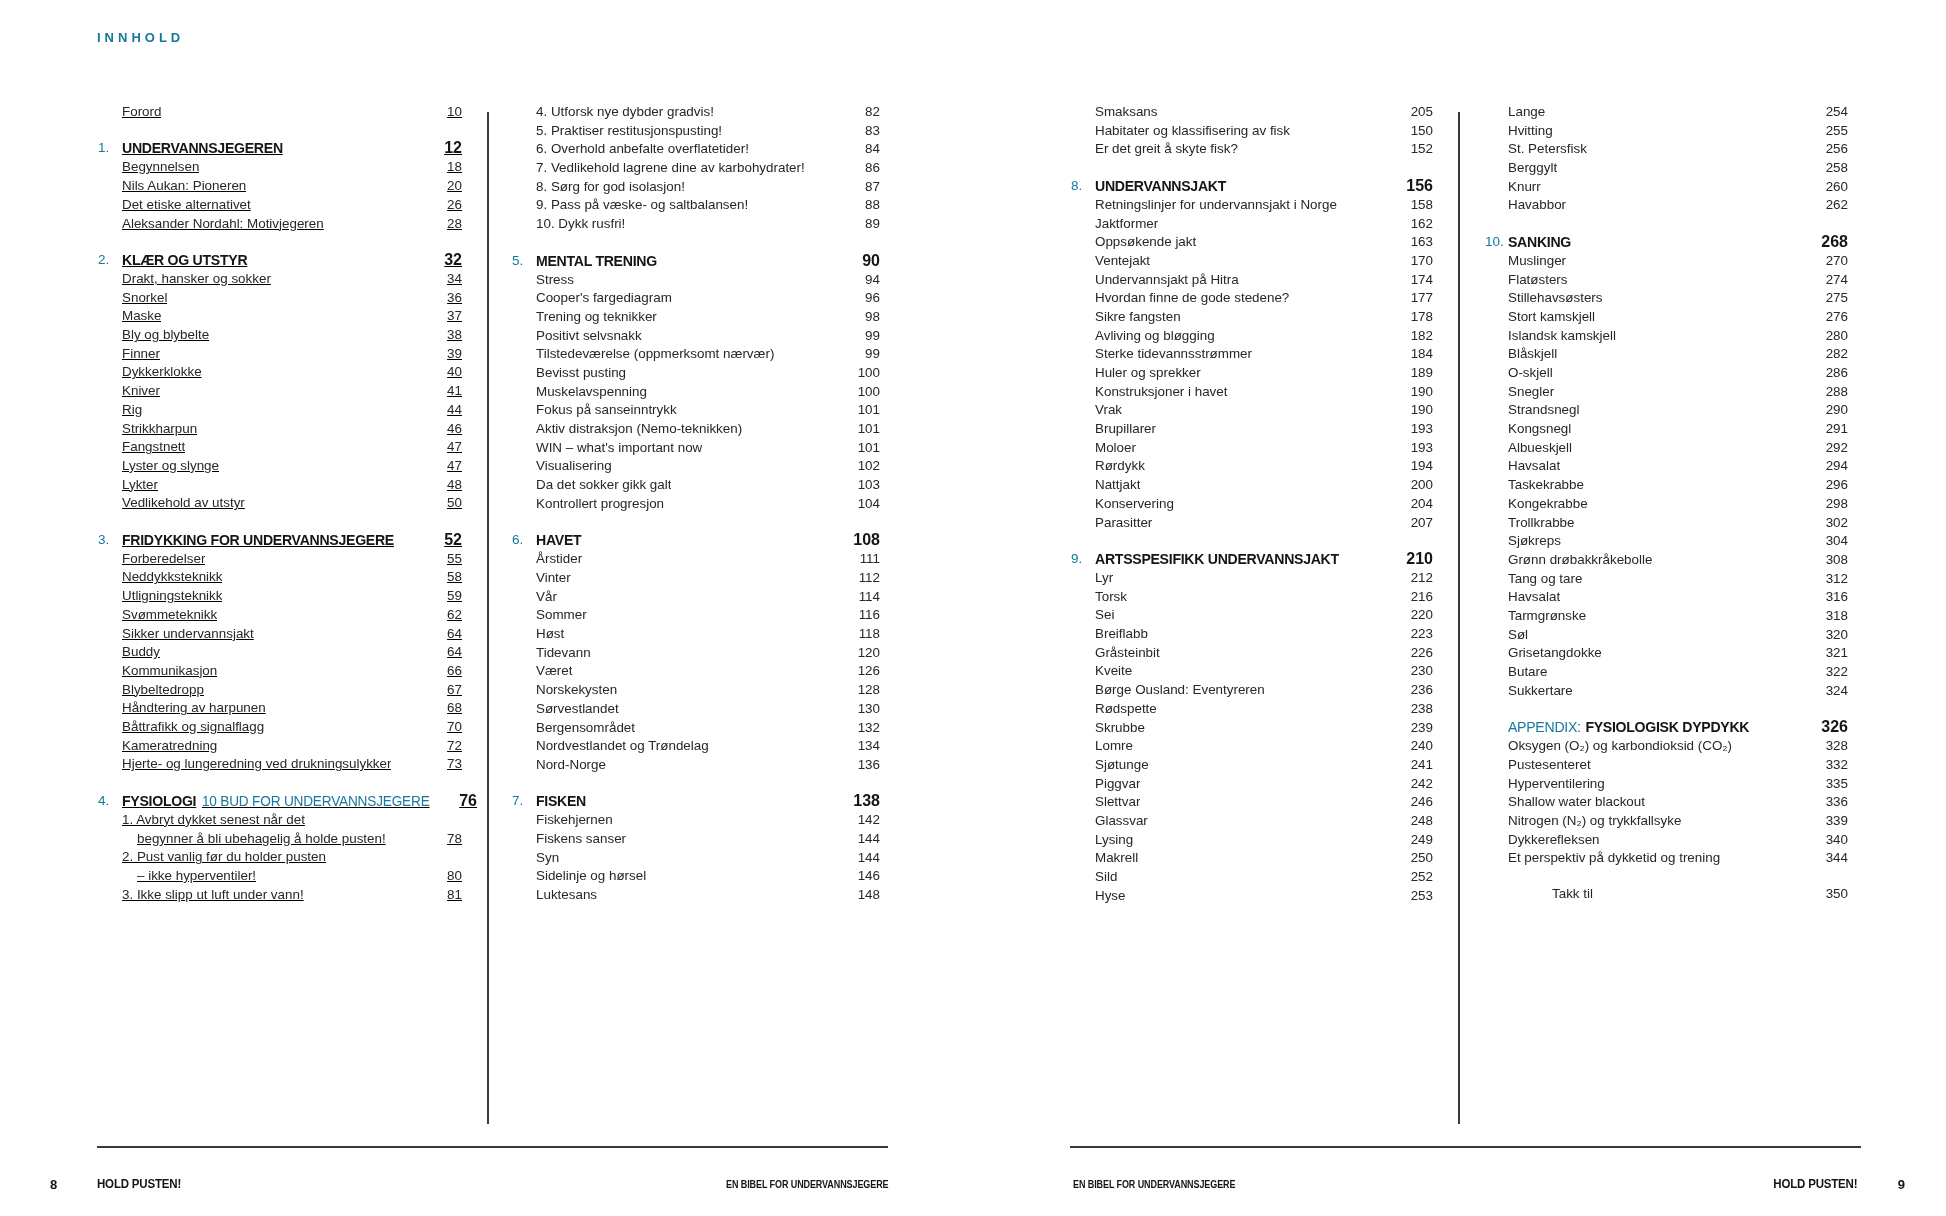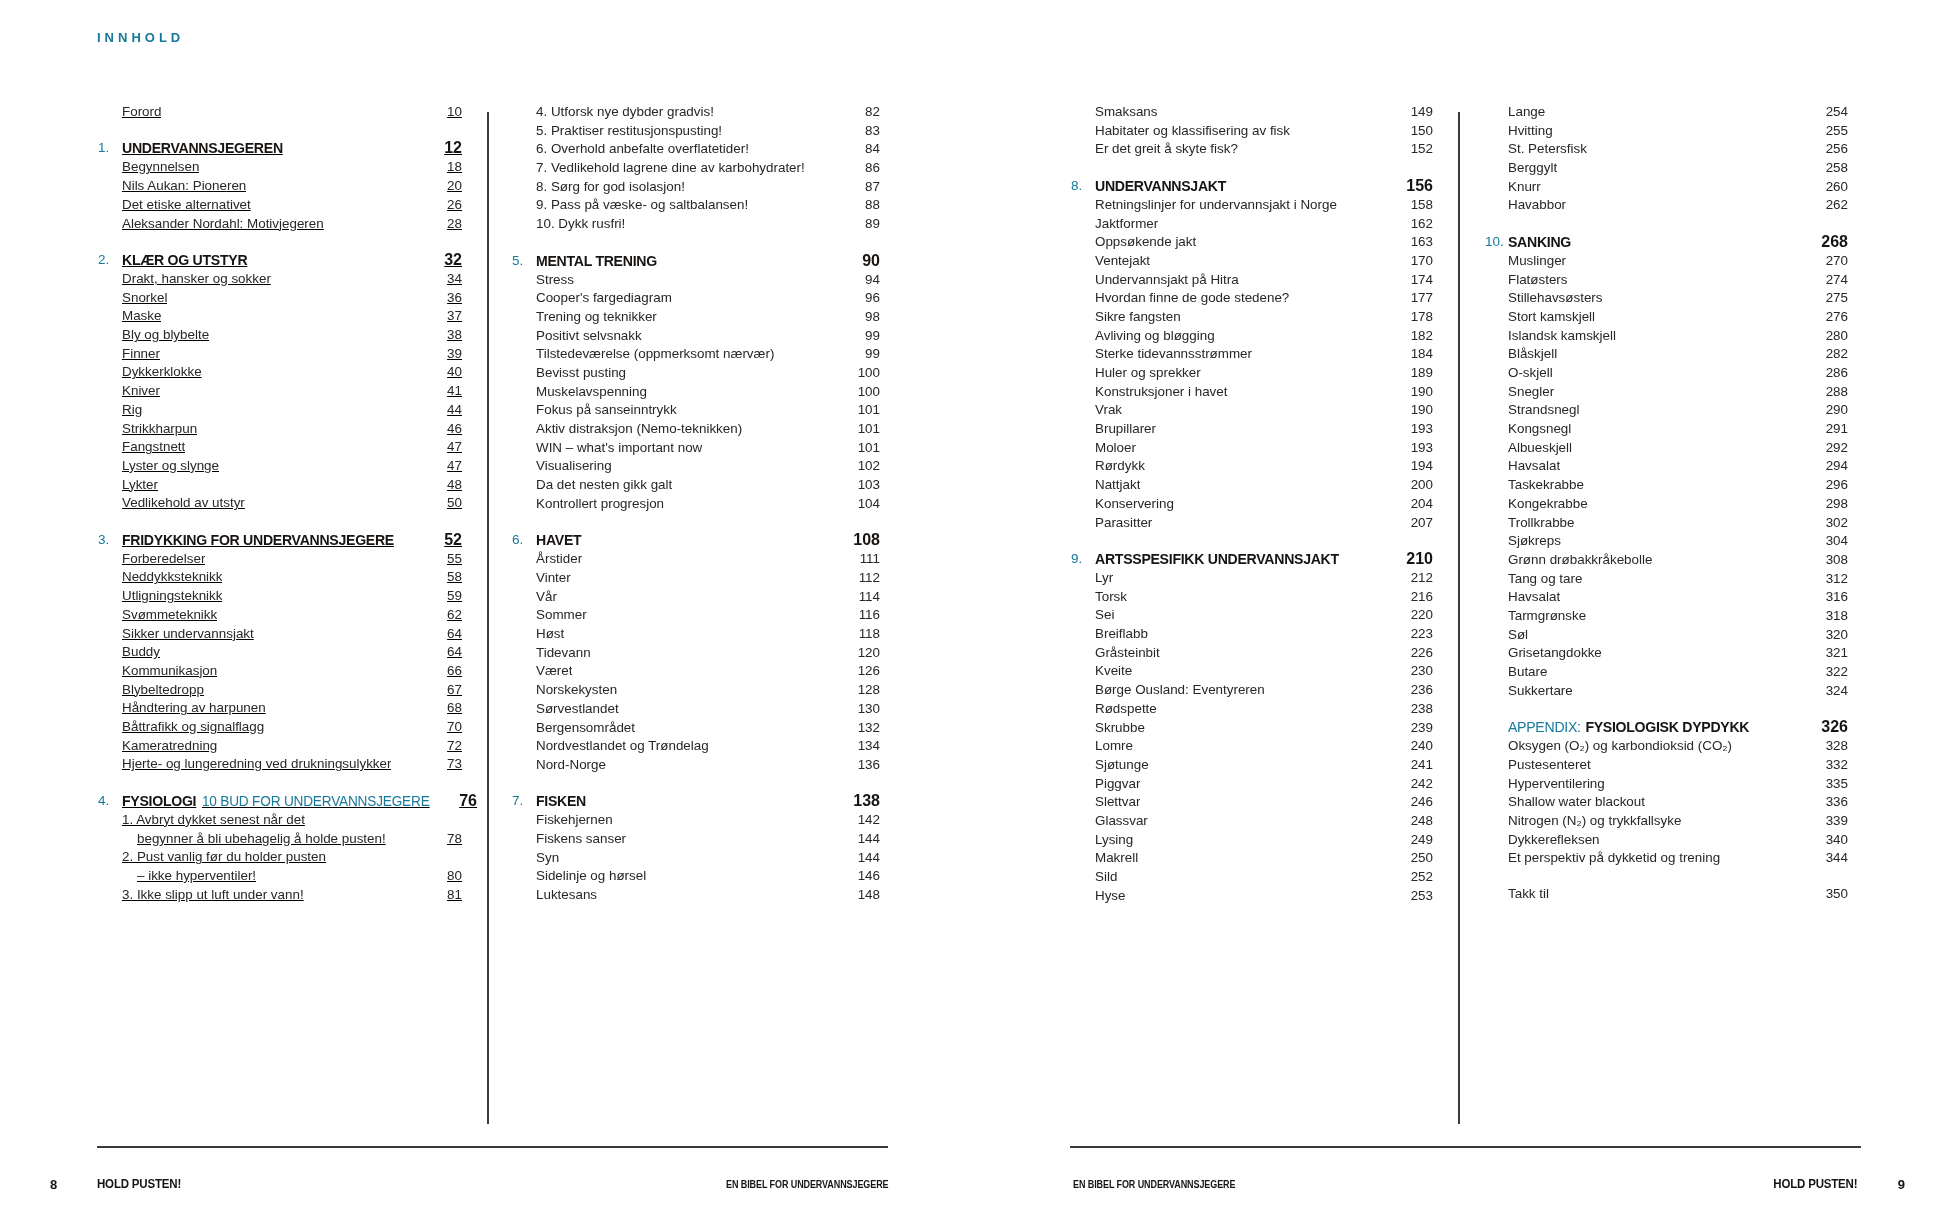--- a/index.html
+++ b/index.html
@@ -50,21 +50,21 @@
     align-items:baseline;
     color:var(--ink);
     font-size:13.4px;
     line-height:18.7px;
     height:18.7px;
     white-space:nowrap;
   }
   .row .lbl{overflow:hidden;}
   .row .pg{padding-left:10px;}
   .row.indent .lbl{padding-left:15px;}
-  .row.gap-before{margin-top:17px;}
+  .row.gap-before{margin-top:17px;margin-left:44px;}
   .row.ch{
     height:20px;
     line-height:20px;
     margin-top:16.8px;
     position:relative;
     color:var(--black);
   }
   .ch-num{
     position:absolute;
     left:-24px;
@@ -381,21 +381,21 @@
       </div>
       <div class="row item">
         <span class="lbl">WIN – what's important now</span>
         <span class="pg">101</span>
       </div>
       <div class="row item">
         <span class="lbl">Visualisering</span>
         <span class="pg">102</span>
       </div>
       <div class="row item">
-        <span class="lbl">Da det nesten gikk galt</span>
+        <span class="lbl">Da det sokker gikk galt</span>
         <span class="pg">103</span>
       </div>
       <div class="row item">
         <span class="lbl">Kontrollert progresjon</span>
         <span class="pg">104</span>
       </div>
       <div class="row ch">
         <span class="ch-num">6.</span>
         <span class="ch-label"><span>HAVET</span></span>
         <span class="pg">108</span>
@@ -470,21 +470,21 @@
         <span class="pg">146</span>
       </div>
       <div class="row item">
         <span class="lbl">Luktesans</span>
         <span class="pg">148</span>
       </div>
     </div>
   <div class="toc-col col-3">
       <div class="row item">
         <span class="lbl">Smaksans</span>
-        <span class="pg">149</span>
+        <span class="pg">205</span>
       </div>
       <div class="row item">
         <span class="lbl">Habitater og klassifisering av fisk</span>
         <span class="pg">150</span>
       </div>
       <div class="row item">
         <span class="lbl">Er det greit å skyte fisk?</span>
         <span class="pg">152</span>
       </div>
       <div class="row ch">

